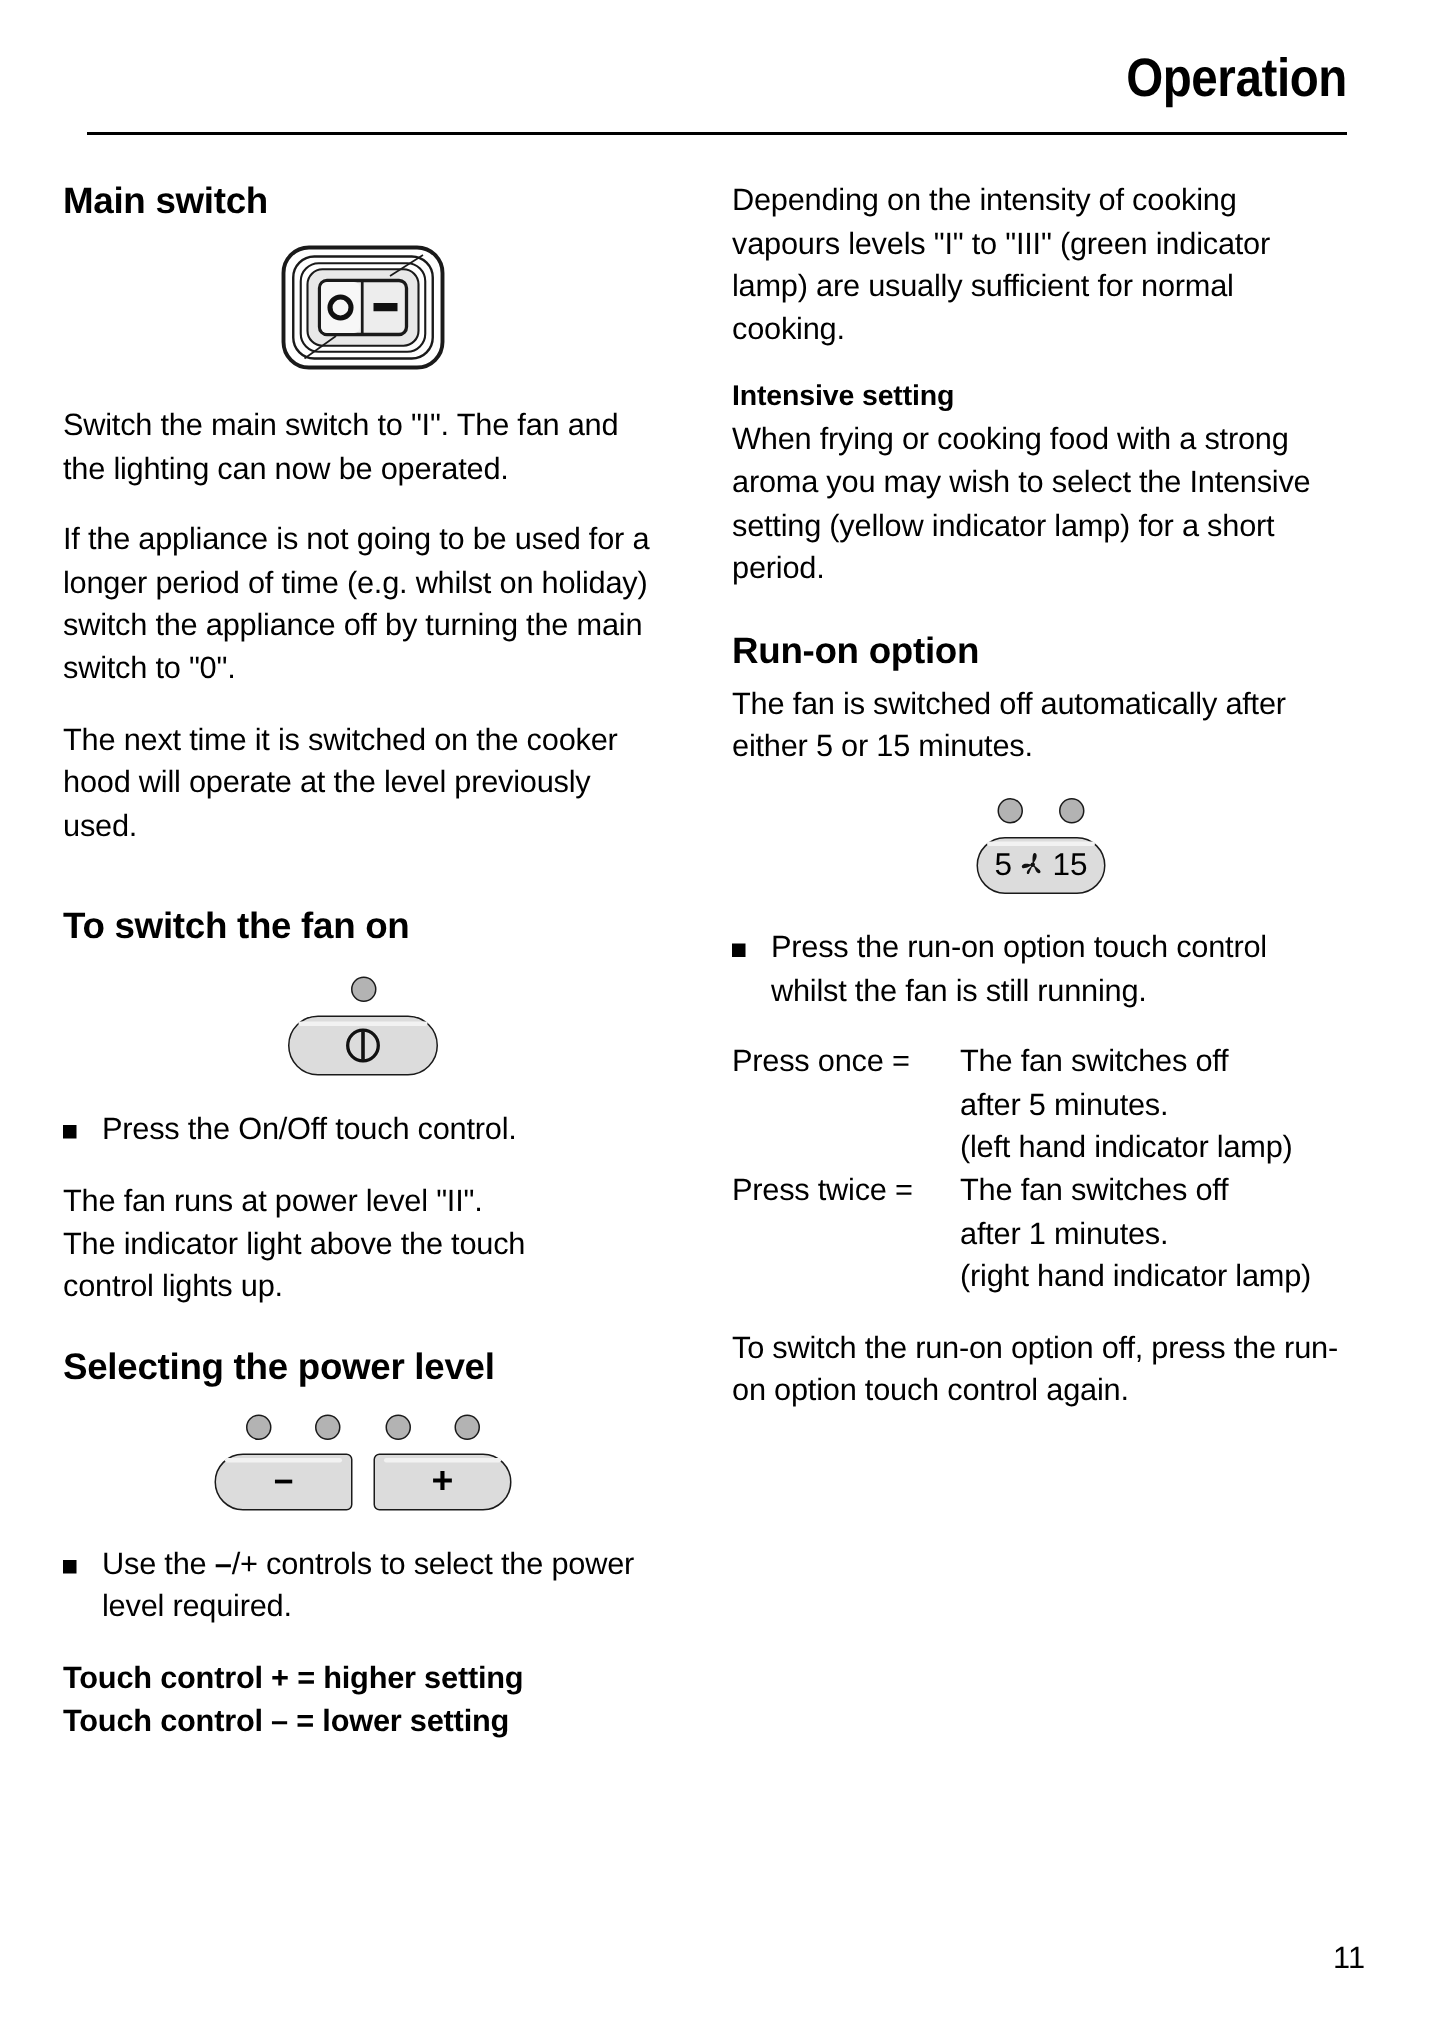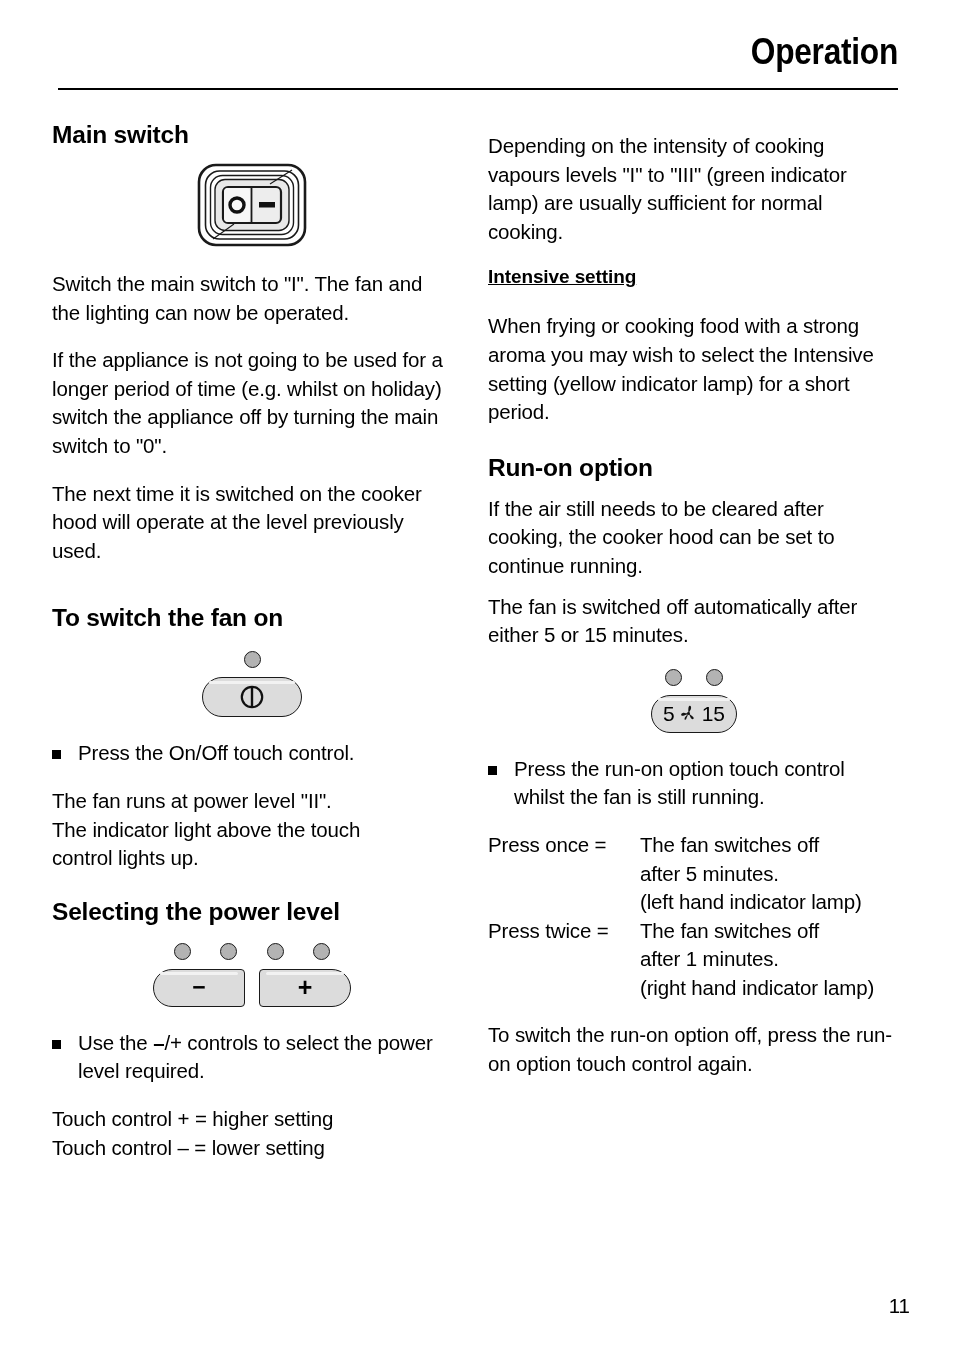--- a/index.html
+++ b/index.html
@@ -45,42 +45,41 @@
     height: 2px;
     background: #000;
   }
 
   
   .col {
     position: absolute;
     top: 120px;
     width: 400px;
   }
-  .col-left  { left: 52px; }
+  .col-left  { left: 42px; }
   .col-right { left: 488px; width: 412px; }
 
   h2.section {
     font-size: 24.5px;
     font-weight: bold;
     line-height: 30px;
     margin: 0 0 6px 0;
     letter-spacing: -0.2px;
   }
   h3.subsection {
     font-size: 19px;
     font-weight: bold;
     line-height: 24px;
-    margin: 0 0 23px 0;
+    margin: 0 0 2px 0;
     letter-spacing: -0.1px;
-    text-decoration: underline;
   }
   p.body {
     font-size: 20.5px;
     line-height: 28.6px;
-    margin: 12px 0 19px 0;
+    margin: 0 0 19px 0;
     letter-spacing: -0.15px;
   }
   p.body.tight { margin-bottom: 0; }
 
   
   .bullet {
     display: flex;
     font-size: 20.5px;
     line-height: 28.6px;
     margin: 0 0 19px 0;
@@ -147,21 +146,21 @@
   
   .page-number {
     position: absolute;
     right: 44px;
     bottom: 34px;
     font-size: 20.5px;
     line-height: 24px;
     text-align: right;
   }
 
-  .nowrap { white-space: nowrap; }
+  .nowrap { white-space: nowrap; font-weight: bold; }
   b.symb { font-weight: bold; }
 </style>
 </head>
 <body>
 
 <div class="page">
 
   <div class="page-header">
     <div class="title">Operation</div>
   </div>
@@ -267,21 +266,20 @@
   <div class="col col-right">
 
     <p class="body">Depending on the intensity of cooking vapours levels "I" to "III" (green indicator lamp) are usually sufficient for normal cooking.</p>
 
     <h3 class="subsection">Intensive setting</h3>
 
     <p class="body">When frying or cooking food with a strong aroma you may wish to select the Intensive setting (yellow indicator lamp) for a short period.</p>
 
     <h2 class="section" style="margin-top:26px;">Run-on option</h2>
 
-    <p class="body tight" style="margin-bottom:0;">If the air still needs to be cleared after cooking, the cooker hood can be set to continue running.</p>
     <p class="body">The fan is switched off automatically after either 5 or 15 minutes.</p>
 
     <div class="figure" style="margin-top:16px; margin-bottom:22px;">
       <div style="display:flex; flex-direction:column; align-items:center;">
         <div class="lamprow" style="margin-bottom:9px; width:58px; justify-content:space-between;">
           <div class="lamp"></div>
           <div class="lamp"></div>
         </div>
         <div class="pill" style="width:86px; height:38px; border-radius:19px; gap:3px; font-size:21px;">
           <span>5</span>

